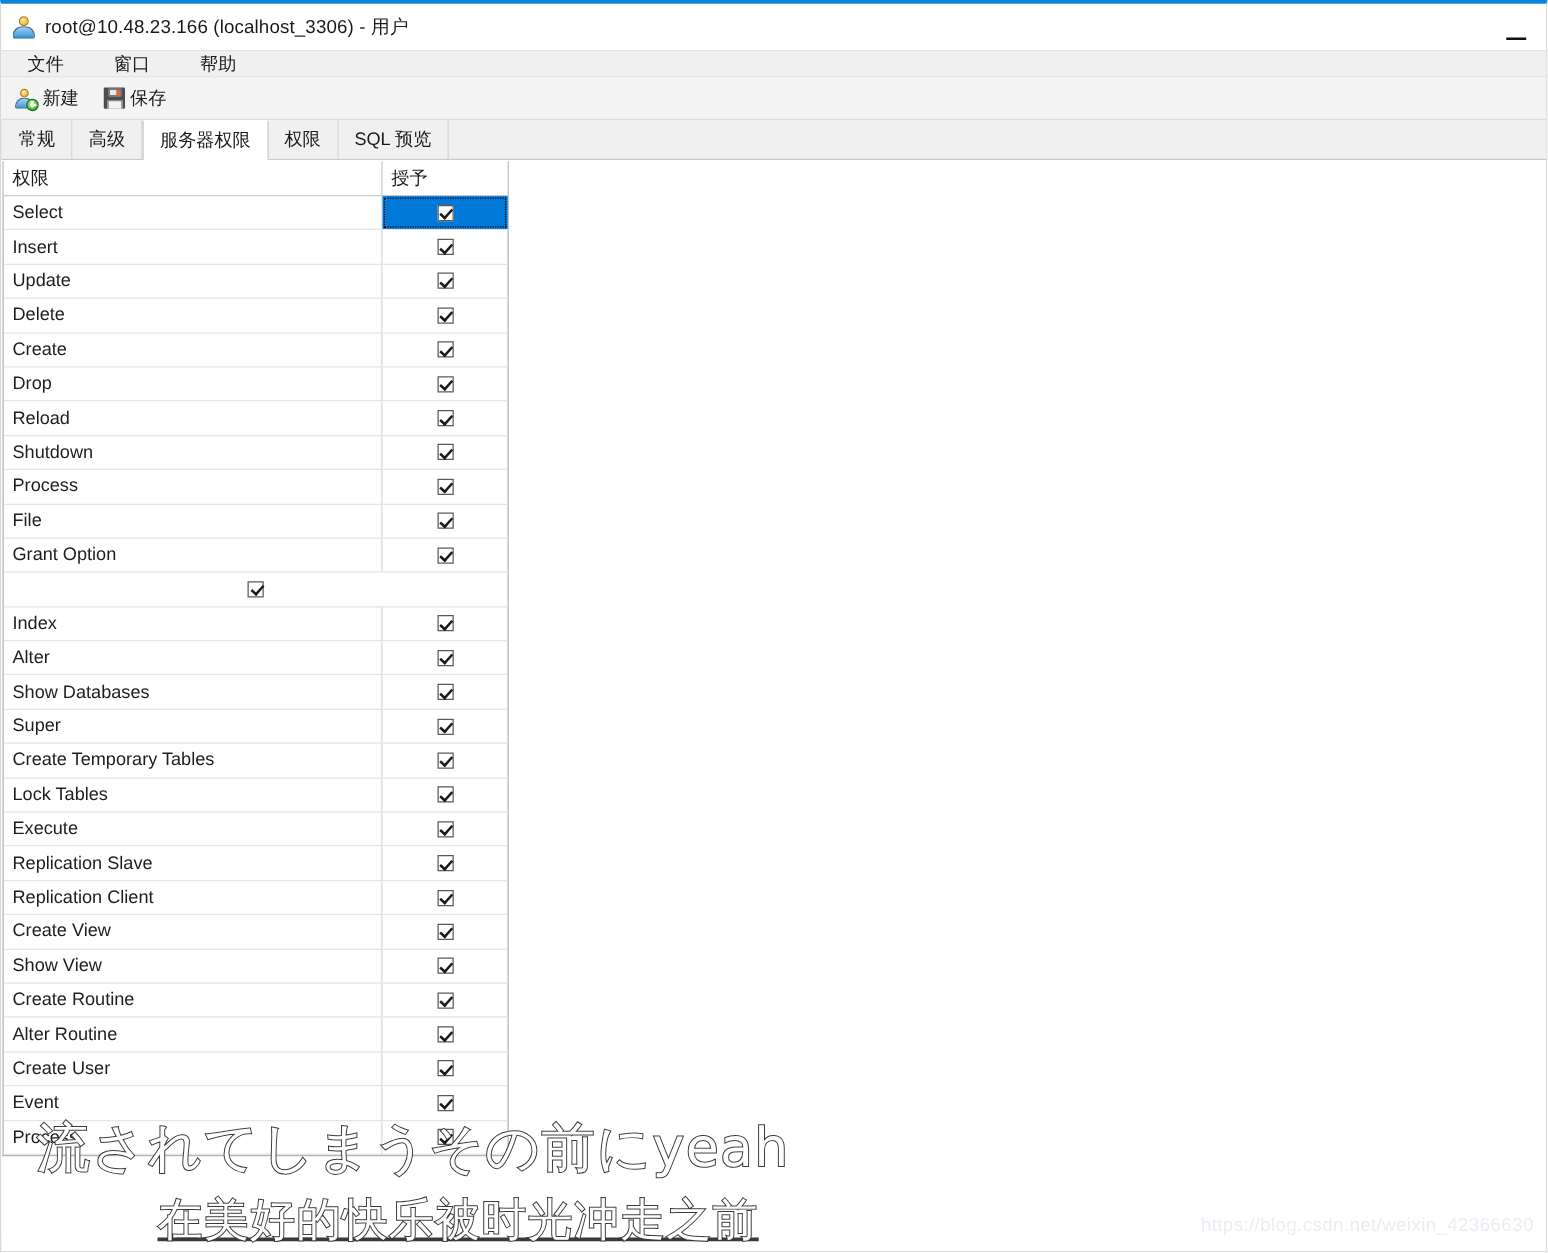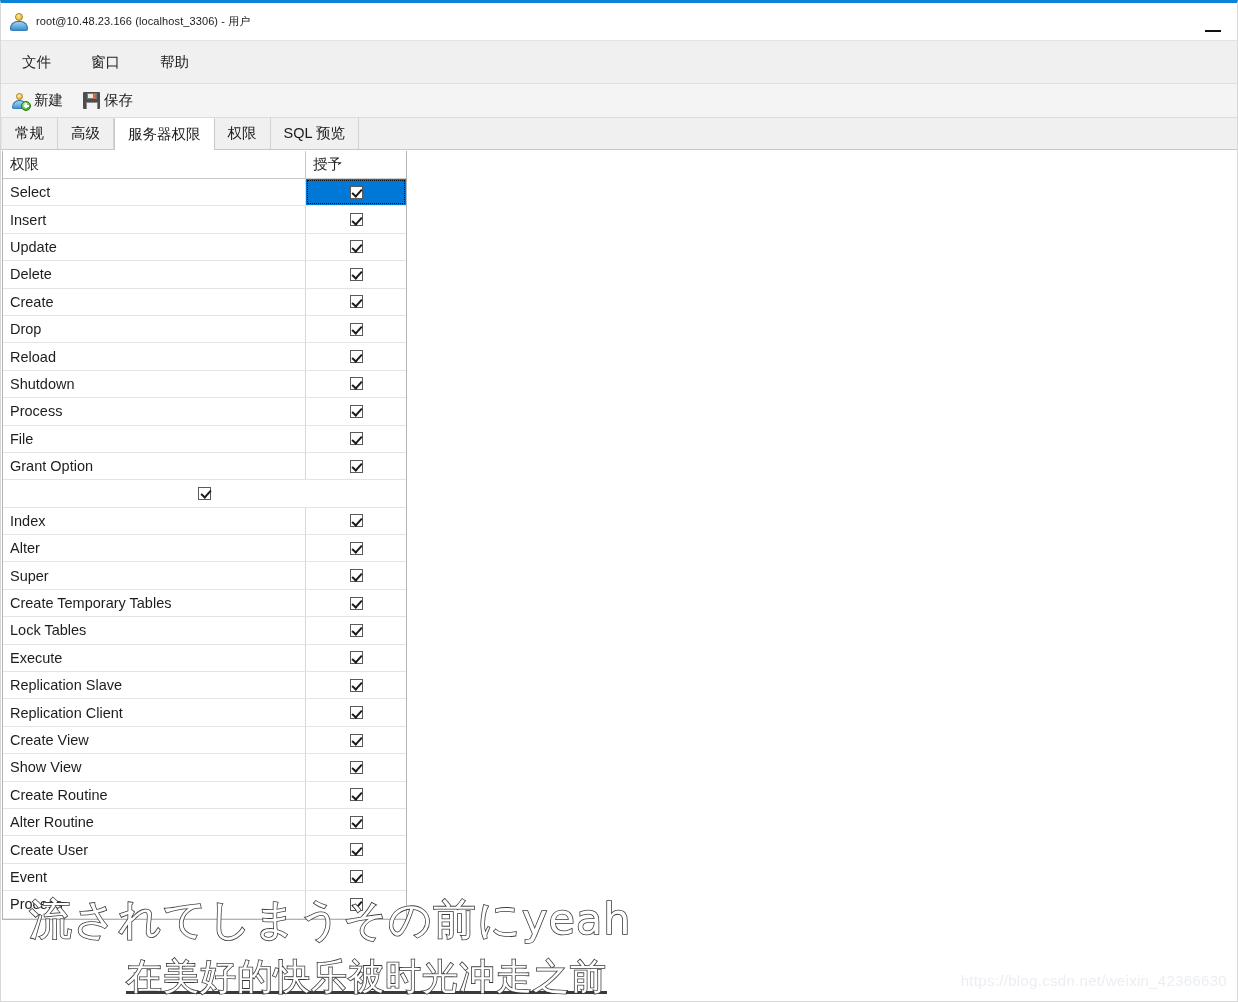--- a/index.html
+++ b/index.html
@@ -49,42 +49,42 @@
   .title-icon .body {
     position: absolute;
     left: 1px; top: 9px;
     width: 18px; height: 10px;
     border-radius: 9px 9px 3px 3px;
     background: linear-gradient(180deg, #9fd0f2 0%, #4f9fd8 70%, #2f7cb5 100%);
     border: 1px solid #2f6d9e;
     border-bottom: none;
   }
   .title-text {
-    font-size: 11px;
+    font-size: 15px;
     color: #1b1b1b;
     white-space: nowrap;
     letter-spacing: .1px;
   }
   .win-min {
     position: absolute;
     right: 10px; top: 12px;
     width: 28px; height: 22px;
     display: flex; align-items: flex-end; justify-content: center;
     cursor: default;
   }
   .win-min i {
     display: block;
     width: 16px; height: 2px;
     background: #111;
     margin-bottom: 5px;
   }
 
   
   .menubar {
-    height: 44px;
+    height: 22px;
     background: #f0f0f0;
     border-top: 1px solid #e3e3e3;
     border-bottom: 1px solid #e0e0e0;
     display: flex;
     align-items: center;
     padding-left: 8px;
   }
   .menu-item {
     font-size: 14.5px;
     color: #1d1d1d;
@@ -454,20 +454,26 @@
             <span class="chk"></span>
           </div>
         </div>
         <div class="grow">
           <div class="gcell-name">Alter</div>
           <div class="gcell-grant">
             <span class="chk"></span>
           </div>
         </div>
         <div class="grow">
+          <div class="gcell-name">Show Databases</div>
+          <div class="gcell-grant">
+            <span class="chk"></span>
+          </div>
+        </div>
+        <div class="grow">
           <div class="gcell-name">Super</div>
           <div class="gcell-grant">
             <span class="chk"></span>
           </div>
         </div>
         <div class="grow">
           <div class="gcell-name">Create Temporary Tables</div>
           <div class="gcell-grant">
             <span class="chk"></span>
           </div>

